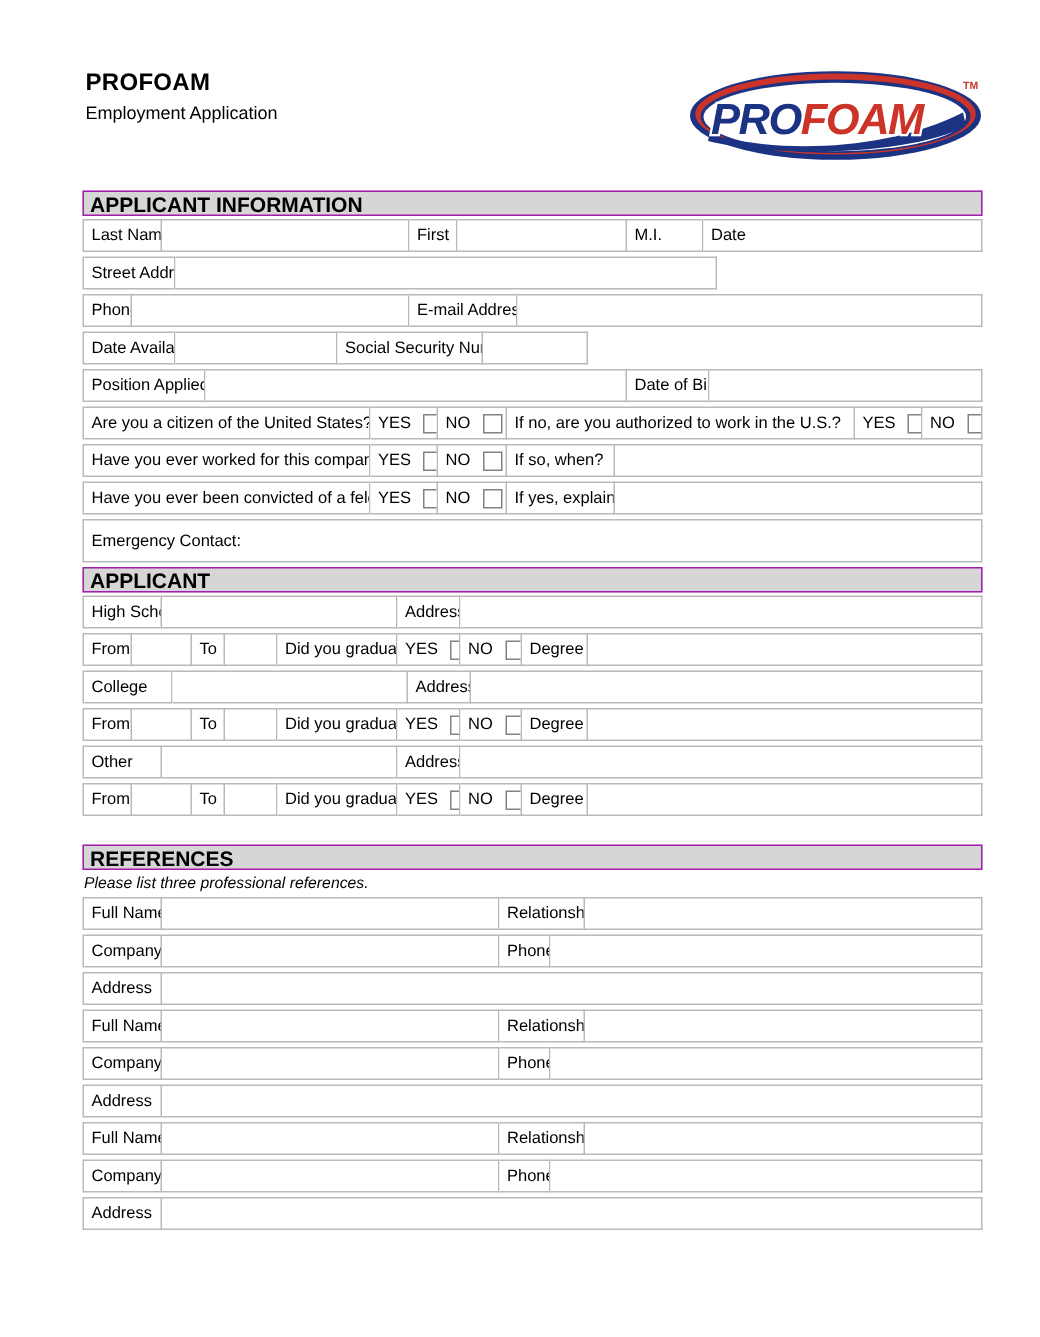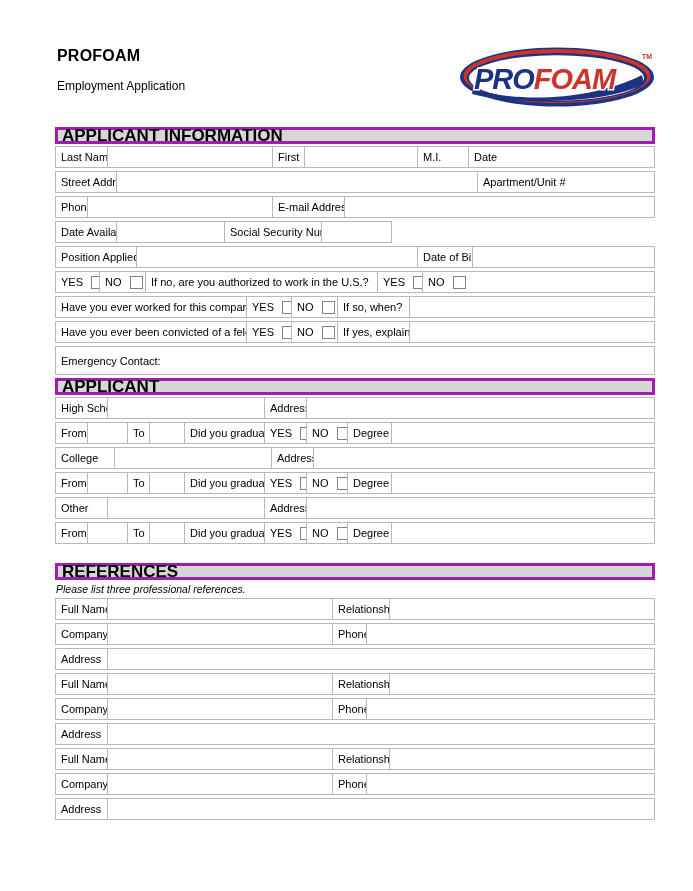--- a/index.html
+++ b/index.html
@@ -1,22 +1,22 @@
 <!DOCTYPE html>
 <html><head>
 <meta charset="utf-8">
 <style>
   html,body{margin:0;padding:0;background:#fff;}
   body{width:693px;height:891px;font-family:"Liberation Sans",sans-serif;color:#000;overflow:hidden;}
   .form-header{display:flex;justify-content:space-between;align-items:flex-start;padding:47px 38px 0 57px;height:60px;}
   .title{font-size:16px;font-weight:bold;letter-spacing:.2px;}
-  .subtitle{font-size:12px;margin-top:14px;}
+  .subtitle{font-size:12px;margin-top:3px;}
   .logo{width:196px;height:60px;flex:none;}
   .form{margin:20px 38px 0 55px;width:600px;}
-  .bar{box-sizing:border-box;height:17px;background:#d6d6d6;border:3px solid #a21caf;display:flex;align-items:center;padding-left:4px;font-weight:bold;font-size:17px;margin-bottom:2px;}
+  .bar{box-sizing:border-box;height:17px;background:#d6d6d6;border:1px solid #a21caf;display:flex;align-items:center;padding-left:4px;font-weight:bold;font-size:14px;margin-bottom:2px;}
   .row{display:flex;margin-bottom:3px;}
   .c{box-sizing:border-box;height:22px;border:1px solid #b9b9b9;display:flex;align-items:center;padding-left:5px;font-size:11px;white-space:nowrap;overflow:hidden;background:#fff;}
   .c:not(:first-child){border-left:none;}
   .chk{gap:8px;padding-right:3px;}
   .box{width:11px;height:11px;border:1px solid #828282;background:#fff;flex:none;}
   .tall{height:29px;}
   .note{font-style:italic;font-size:10.5px;height:14px;line-height:14px;margin-bottom:2px;padding-left:1px;}
   .gap-refs{margin-top:19px;}
   .fx{flex:1;}
 </style>
@@ -52,21 +52,20 @@
     <div class="c" style="width:165px"></div>
     <div class="c" style="width:32px">First</div>
     <div class="c" style="width:113px"></div>
     <div class="c" style="width:51px">M.I.</div>
     <div class="c fx">Date</div>
   </div>
 
   <div class="row">
     <div class="c" style="width:62px">Street Address</div>
     <div class="c" style="width:361px"></div>
-    <div class="c fx">Apartment/Unit #</div>
   </div>
 
 
   <div class="row">
     <div class="c" style="width:33px">Phone</div>
     <div class="c" style="width:185px"></div>
     <div class="c" style="width:72px">E-mail Address</div>
     <div class="c fx"></div>
   </div>
 
@@ -78,20 +77,21 @@
   </div>
 
   <div class="row">
     <div class="c" style="width:82px">Position Applied for</div>
     <div class="c" style="width:281px"></div>
     <div class="c" style="width:55px">Date of Birth</div>
     <div class="c fx"></div>
   </div>
 
   <div class="row">
+    <div class="c" style="width:192px">Are you a citizen of the United States?</div>
     <div class="c chk" style="width:45px">
       <span>YES</span>
       <span class="box"></span>
     </div>
     <div class="c chk" style="width:46px">
       <span>NO</span>
       <span class="box"></span>
     </div>
     <div class="c" style="width:232px">If no, are you authorized to work in the U.S.?</div>
     <div class="c chk" style="width:45px">

